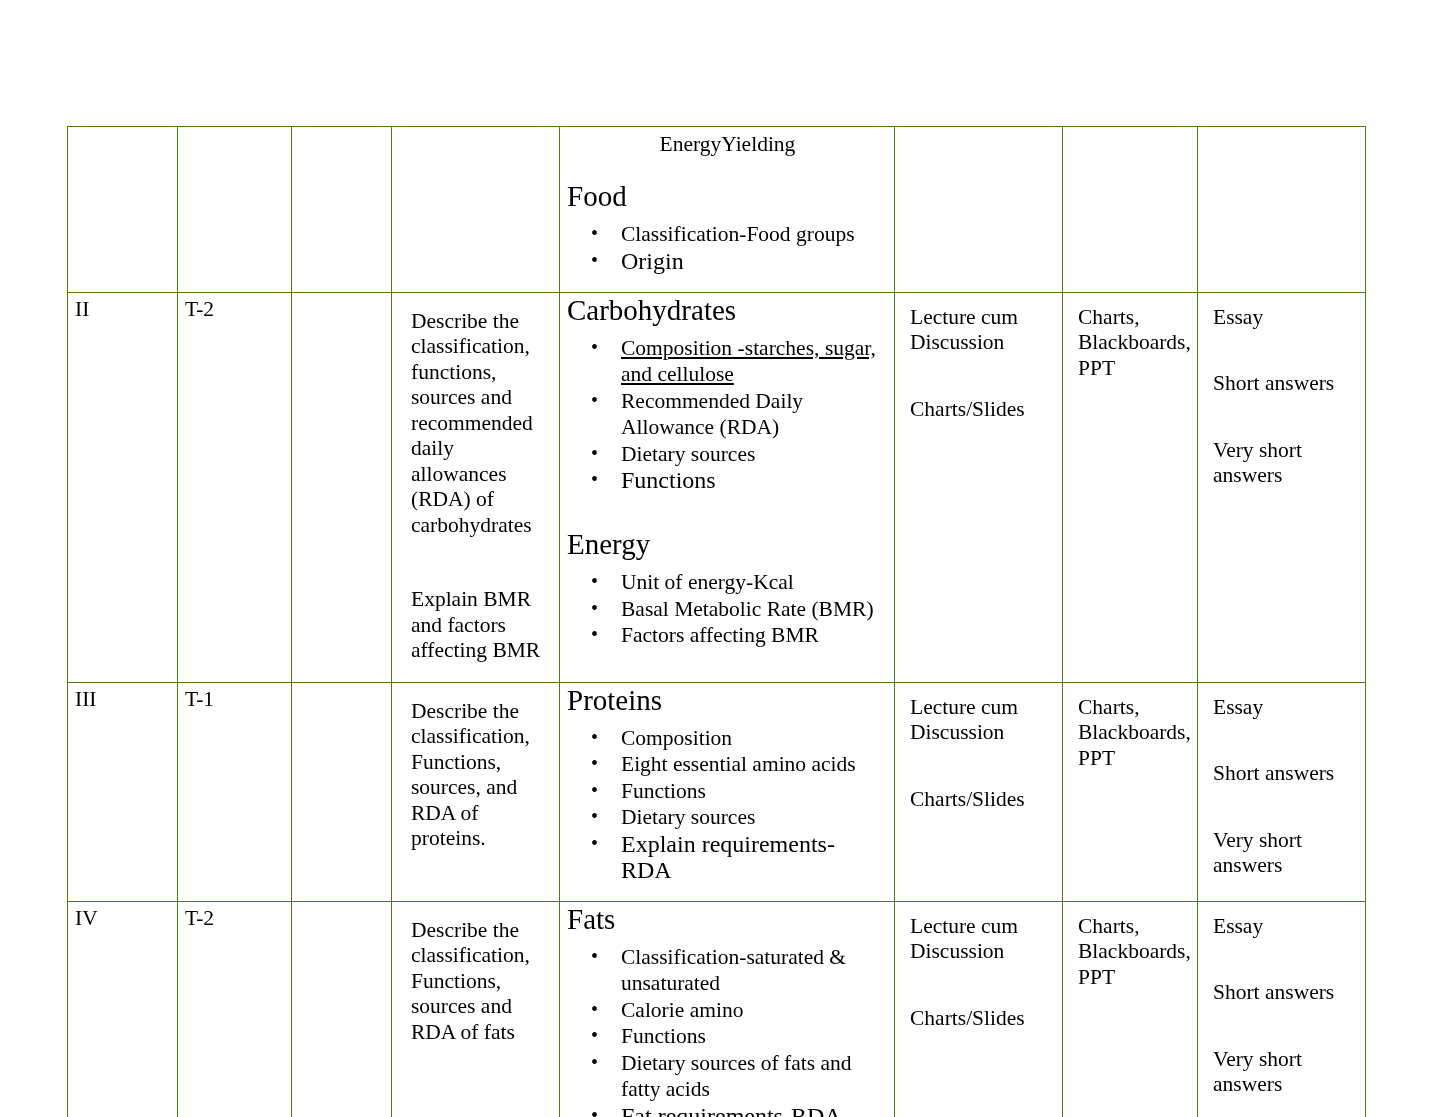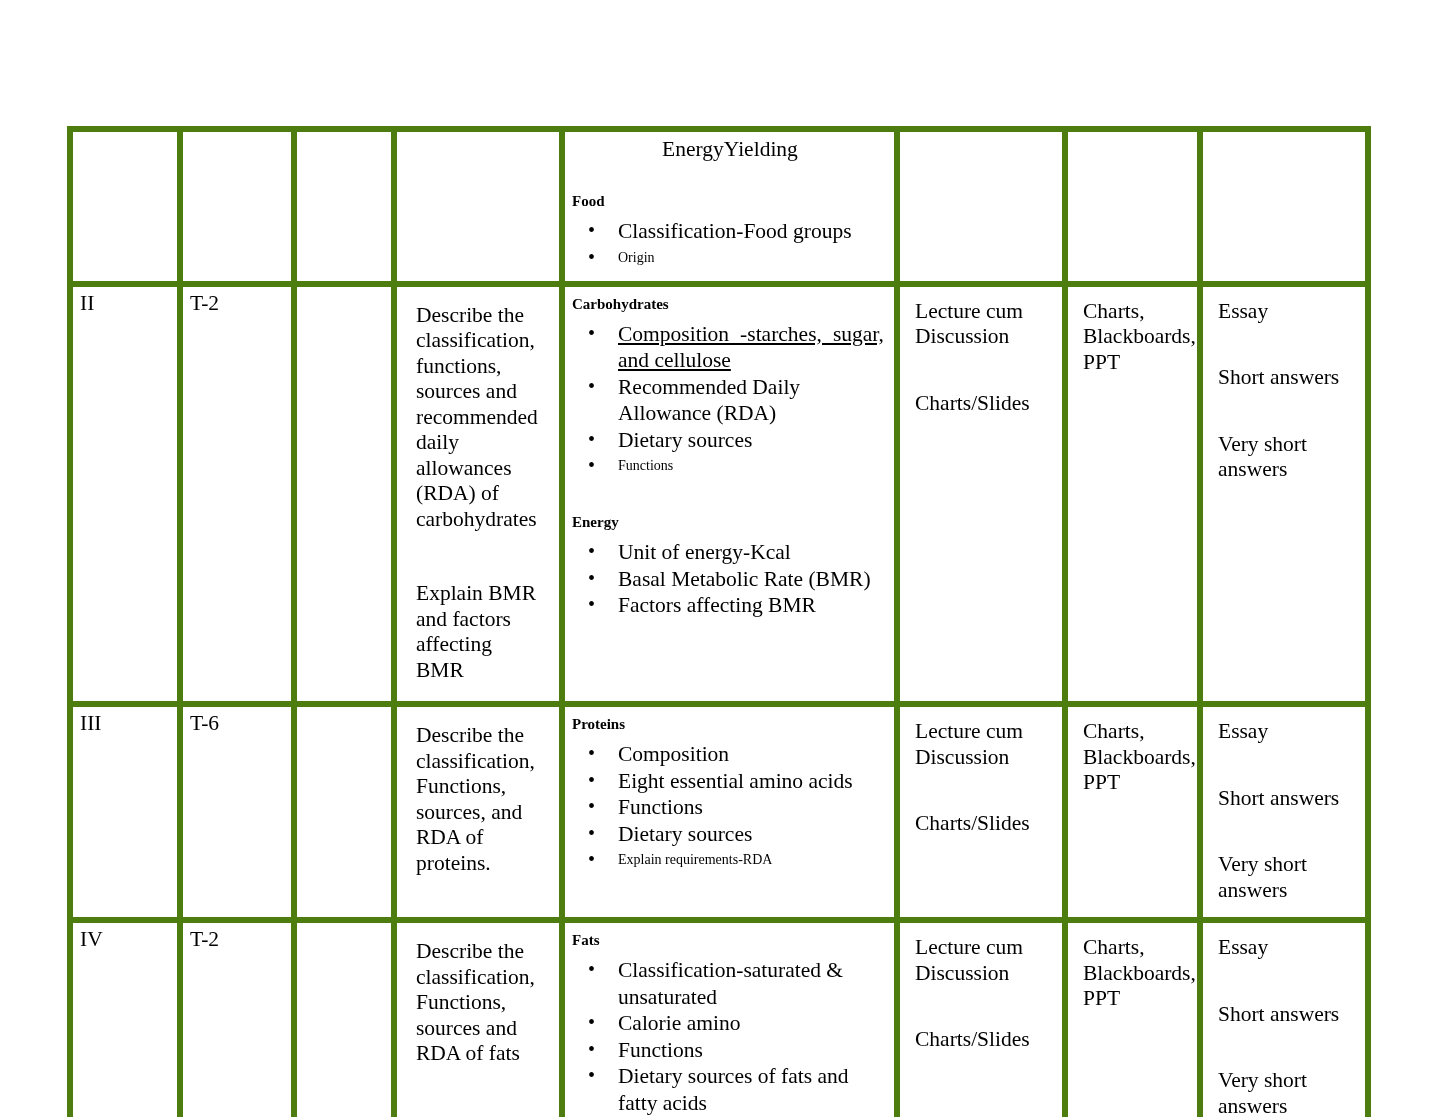--- a/index.html
+++ b/index.html
@@ -26,21 +26,21 @@
   table.plan {
     position: absolute;
     left: 67px;
     top: 126px;
     width: 1298px;
     border-collapse: collapse;
     table-layout: fixed;
     background: #ffffff;
   }
   table.plan td {
-    border: 6px solid #4d7c0f;
+    border: 1px solid #4d7c0f;
     vertical-align: top;
     padding: 4px 6px 6px 7px;
     font-size: 21.5px;
     line-height: 25.5px;
     color: #000;
     background: #fff;
   }
   
   col.c-unit    { width: 110px; }
   col.c-tcode   { width: 114px; }
@@ -60,47 +60,47 @@
 
   .center-title {
     text-align: center;
     margin: 0 0 0 0;
     font-size: 21.5px;
     line-height: 26px;
   }
   .spacer-line { height: 26px; }
 
   .grp-head {
-    font-weight: bold;
+    font-weight: normal;
     margin: 0;
-    font-size: 15px;
+    font-size: 29px;
     line-height: 26px;
   }
   ul.bullets {
-    margin: 4px;
+    margin: 12px;
     padding: 0 0 0 0;
     list-style: none;
   }
   ul.bullets li {
     position: relative;
     padding-left: 42px;
     margin: 0;
     font-size: 21.5px;
     line-height: 26.5px;
   }
   ul.bullets li::before {
     content: "\2022";
     position: absolute;
     left: 12px;
     top: -1px;
     font-size: 20px;
     line-height: 26.5px;
   }
   ul.bullets li.small {
-    font-size: 14px;
+    font-size: 24px;
     line-height: 26px;
   }
   ul.bullets li.justify {
     text-align: justify;
     text-decoration: underline;
   }
   .blank-line { height: 26px; }
 
   .method-line, .aid-line, .eval-line {
     margin: 8px;
@@ -183,21 +183,21 @@
           <p class="eval-line">Essay</p>
           <div class="gap-line"></div>
           <p class="eval-line">Short answers</p>
           <div class="gap-line"></div>
           <p class="eval-line">Very short answers</p>
         </td>
       </tr>
 
       <tr>
         <td class="cell-unit">III</td>
-        <td class="cell-tcode">T-6</td>
+        <td class="cell-tcode">T-1</td>
         <td></td>
         <td>
           <p class="obj-para">Describe the classification, Functions, sources, and RDA of proteins.</p>
         </td>
         <td class="content-cell">
           <p class="grp-head">Proteins</p>
           <ul class="bullets">
             <li>Composition</li>
             <li>Eight essential amino acids</li>
             <li>Functions</li>

